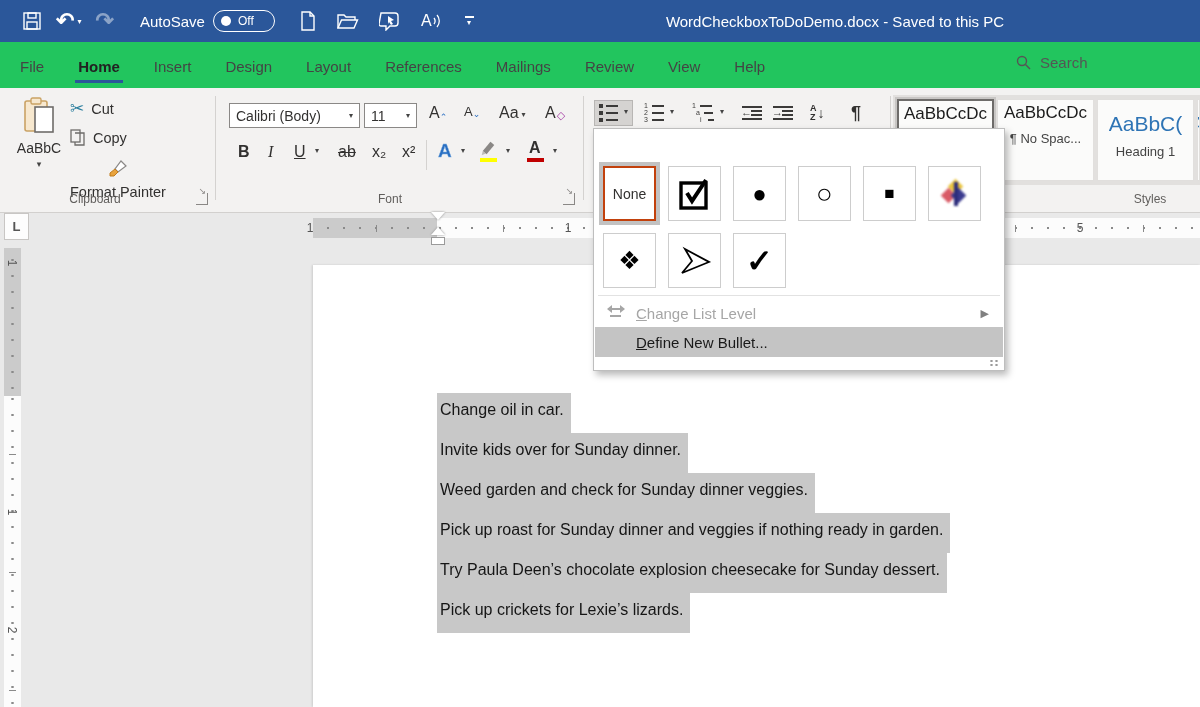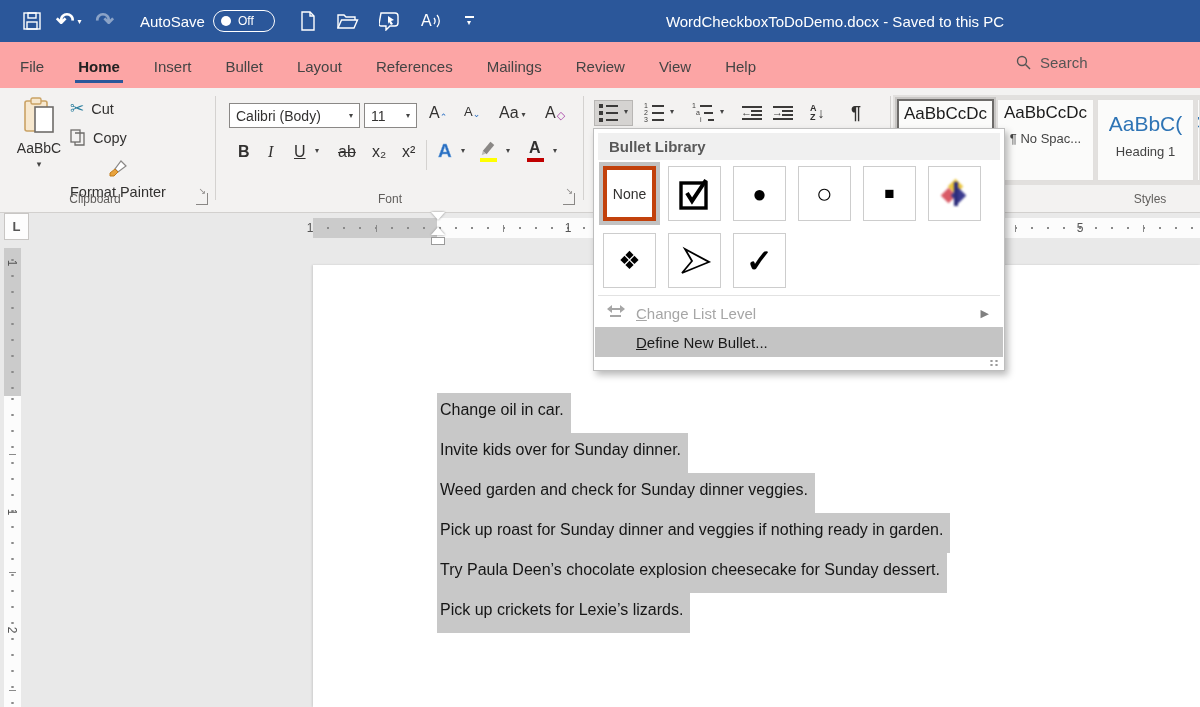--- a/index.html
+++ b/index.html
@@ -14,21 +14,21 @@
   .qat-caret { font-size:8px; margin-left:3px; color:#fff; }
   .redo { opacity:.45; }
   .autosave { display:flex; align-items:center; gap:8px; margin-left:12px; }
   .autosave-label { font-size:15px; color:#fff; }
   .autosave-pill { width:62px; height:22px; border:1.5px solid #fff; border-radius:11px; display:flex; align-items:center; padding:0 7px; gap:7px; }
   .autosave-knob { width:10px; height:10px; border-radius:50%; background:#fff; }
   .autosave-state { font-size:12px; color:#fff; }
   .title-text { position:absolute; left:600px; width:470px; text-align:center; color:#fff; font-size:15px; }
 
   
-  .tabrow { position:absolute; left:0; top:42px; width:1200px; height:46px; background:#fca5a5; display:flex; align-items:center; }
+  .tabrow { position:absolute; left:0; top:42px; width:1200px; height:46px; background:#22c55e; display:flex; align-items:center; }
   .tab { font-size:15px; color:#444; padding:12px 17px 10px 17px; position:relative; white-space:nowrap; }
   .tab.first { margin-left:3px; }
   .tab.active { color:#222; font-weight:bold; }
   .tab.active::after { content:""; position:absolute; left:14px; right:14px; bottom:2px; height:3px; background:#2b579a; }
   .searchbox { position:absolute; left:1016px; top:54px; display:flex; align-items:center; gap:9px; color:#555; font-size:15px; }
 
   
   .ribbon { position:absolute; left:0; top:88px; width:1200px; height:125px; background:#f3f2f1; border-bottom:1px solid #d2d0ce; }
   .group-divider { position:absolute; top:8px; height:104px; width:1px; background:#d4d2d0; }
   .group-label { position:absolute; top:104px; font-size:12px; color:#605e5c; text-align:center; }
@@ -107,21 +107,21 @@
   
   .page { position:absolute; left:313px; top:265px; width:887px; height:442px; background:#fff; box-shadow:-1px 0 2px rgba(0,0,0,.12); }
   .doc-text { position:absolute; left:437px; top:393px; }
   .para { height:40px; }
   .para span { display:inline-block; background:#c8c8c8; font-size:16px; color:#161616; line-height:18px; padding:8px 7px 14px 3px; white-space:nowrap; }
 
   
   .bullet-menu { position:absolute; left:593px; top:128px; width:412px; height:243px; background:#fff; border:1px solid #bebebe; box-shadow:3px 4px 7px rgba(0,0,0,.28); z-index:50; }
   .bm-header { position:absolute; left:4px; top:4px; right:4px; height:27px; background:#f0f0f0; display:flex; align-items:center; padding-left:11px; font-size:15px; font-weight:bold; color:#595959; }
   .tile { position:absolute; width:53px; height:55px; background:#fff; border:1px solid #cdcdcd; display:flex; align-items:center; justify-content:center; }
-  .tile.selected { border:4px solid #c2410c; box-shadow:0 0 0 4px #c2c2c2; }
+  .tile.selected { border:2px solid #c2410c; box-shadow:0 0 0 4px #c2c2c2; }
   .tile .none-label { font-size:14px; color:#323130; }
   .glyph-dot { font-size:24px; color:#000; }
   .glyph-circle { font-size:28px; color:#000; }
   .glyph-square { font-size:17px; color:#000; }
   .glyph-diamonds { font-size:25px; color:#000; }
   .glyph-check { font-size:32px; color:#000; font-weight:bold; }
   .color-bullet { position:relative; width:28px; height:28px; filter:blur(.8px); }
   .cb-part { position:absolute; width:11px; height:11px; transform:rotate(45deg); }
   .cb-yellow { left:9px; top:1px; background:#e8c33c; }
   .cb-red { left:2px; top:10px; background:#d95a66; }
@@ -199,21 +199,21 @@
       <span style="font-size:8px; line-height:7px;">▾</span>
     </span>
   </div>
   <div class="title-text">WordCheckboxToDoDemo.docx  -  Saved to this PC</div>
 </div>
 
 <div class="tabrow">
   <span class="tab first">File</span>
   <span class="tab active">Home</span>
   <span class="tab">Insert</span>
-  <span class="tab">Bullet</span>
+  <span class="tab">Design</span>
   <span class="tab">Layout</span>
   <span class="tab">References</span>
   <span class="tab">Mailings</span>
   <span class="tab">Review</span>
   <span class="tab">View</span>
   <span class="tab">Help</span>
 </div>
 <div class="searchbox">
   <span>
     <svg width="15" height="15" viewBox="0 0 15 15" fill="none" stroke="#555" stroke-width="1.4">
@@ -461,21 +461,20 @@
 <div class="doc-text">
   <div class="para"><span>Change oil in car.</span></div>
   <div class="para"><span>Invite kids over for Sunday dinner.</span></div>
   <div class="para"><span>Weed garden and check for Sunday dinner veggies.</span></div>
   <div class="para"><span>Pick up roast for Sunday dinner and veggies if nothing ready in garden.</span></div>
   <div class="para"><span>Try Paula Deen’s chocolate explosion cheesecake for Sunday dessert.</span></div>
   <div class="para"><span>Pick up crickets for Lexie’s lizards.</span></div>
 </div>
 
 <div class="bullet-menu">
-  <div class="bm-header">Bullet Library</div>
 
   <div class="tile selected" style="left:9px; top:37px;">
     <span class="none-label">None</span>
   </div>
   <div class="tile" style="left:74px; top:37px;">
     <span>
       <svg width="34" height="34" viewBox="0 0 34 34" fill="none">
         <rect x="3" y="6" width="25" height="25" stroke="#000" stroke-width="3.4"></rect>
         <path d="M9,16 L14,24 L28,3" stroke="#000" stroke-width="4" fill="none"></path>
       </svg>

